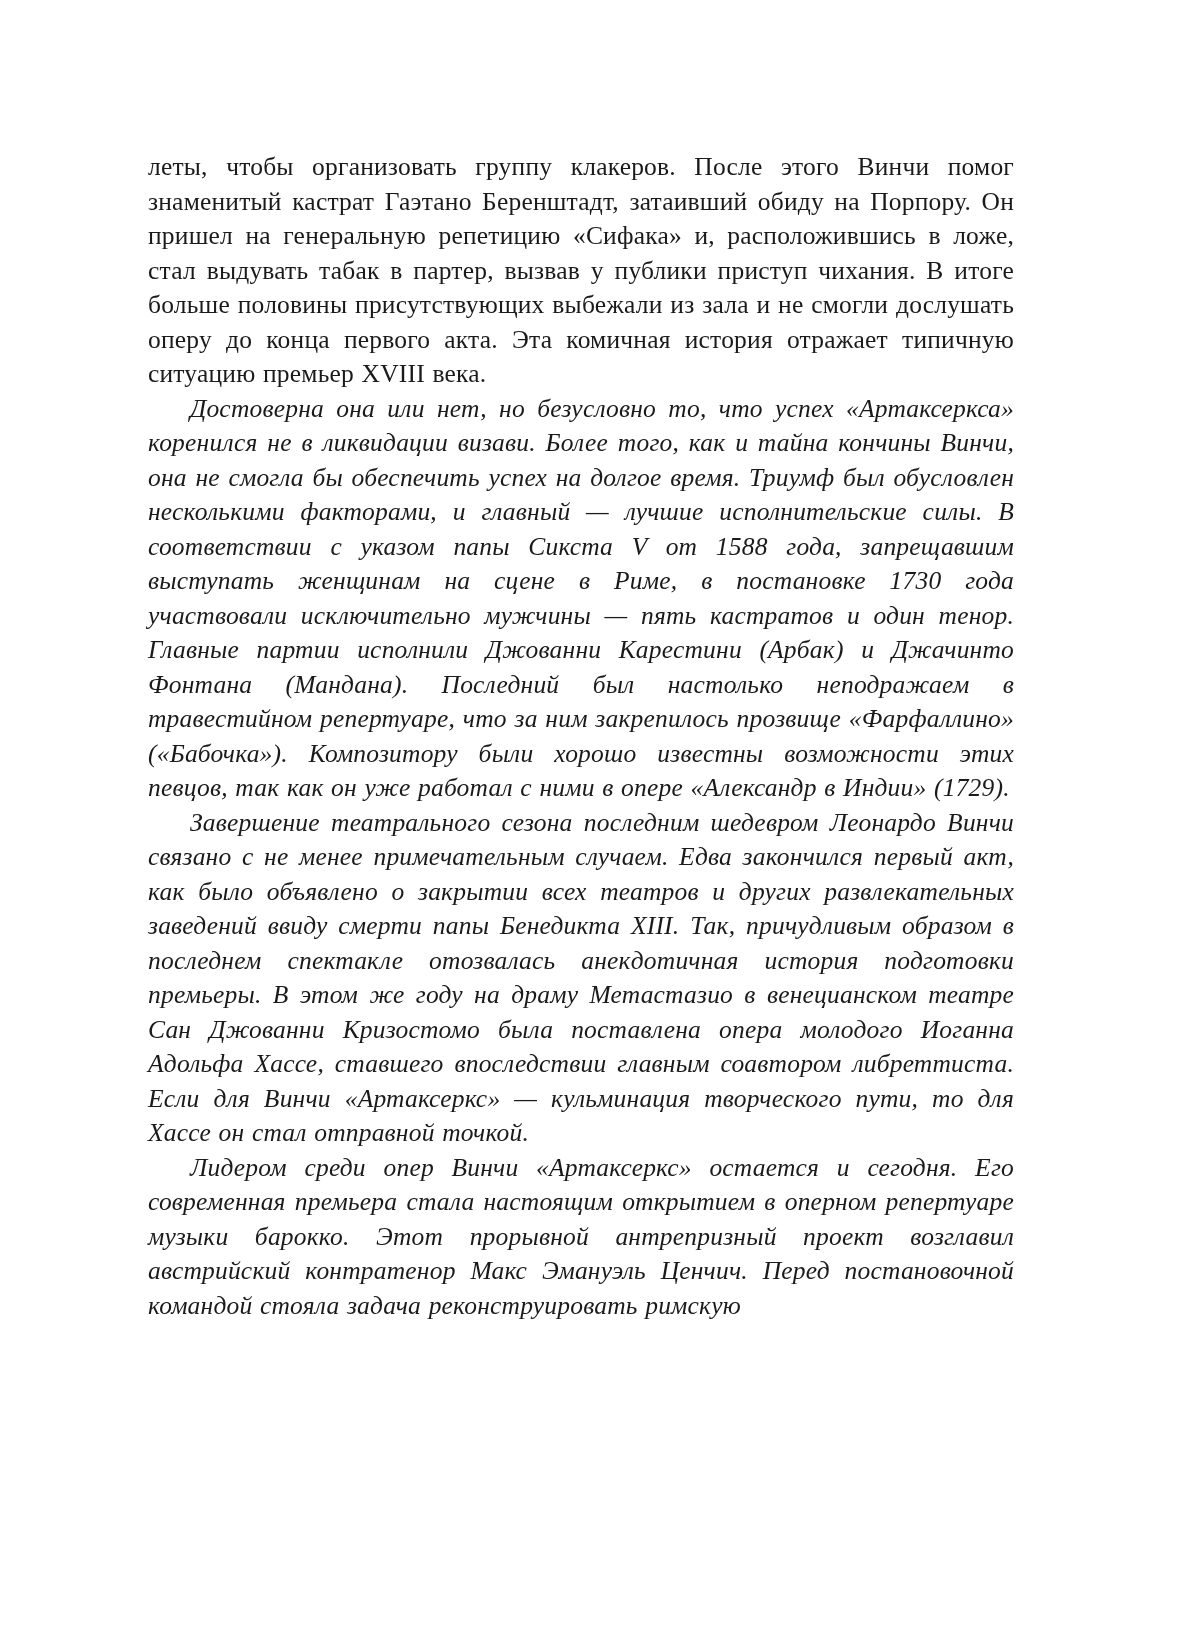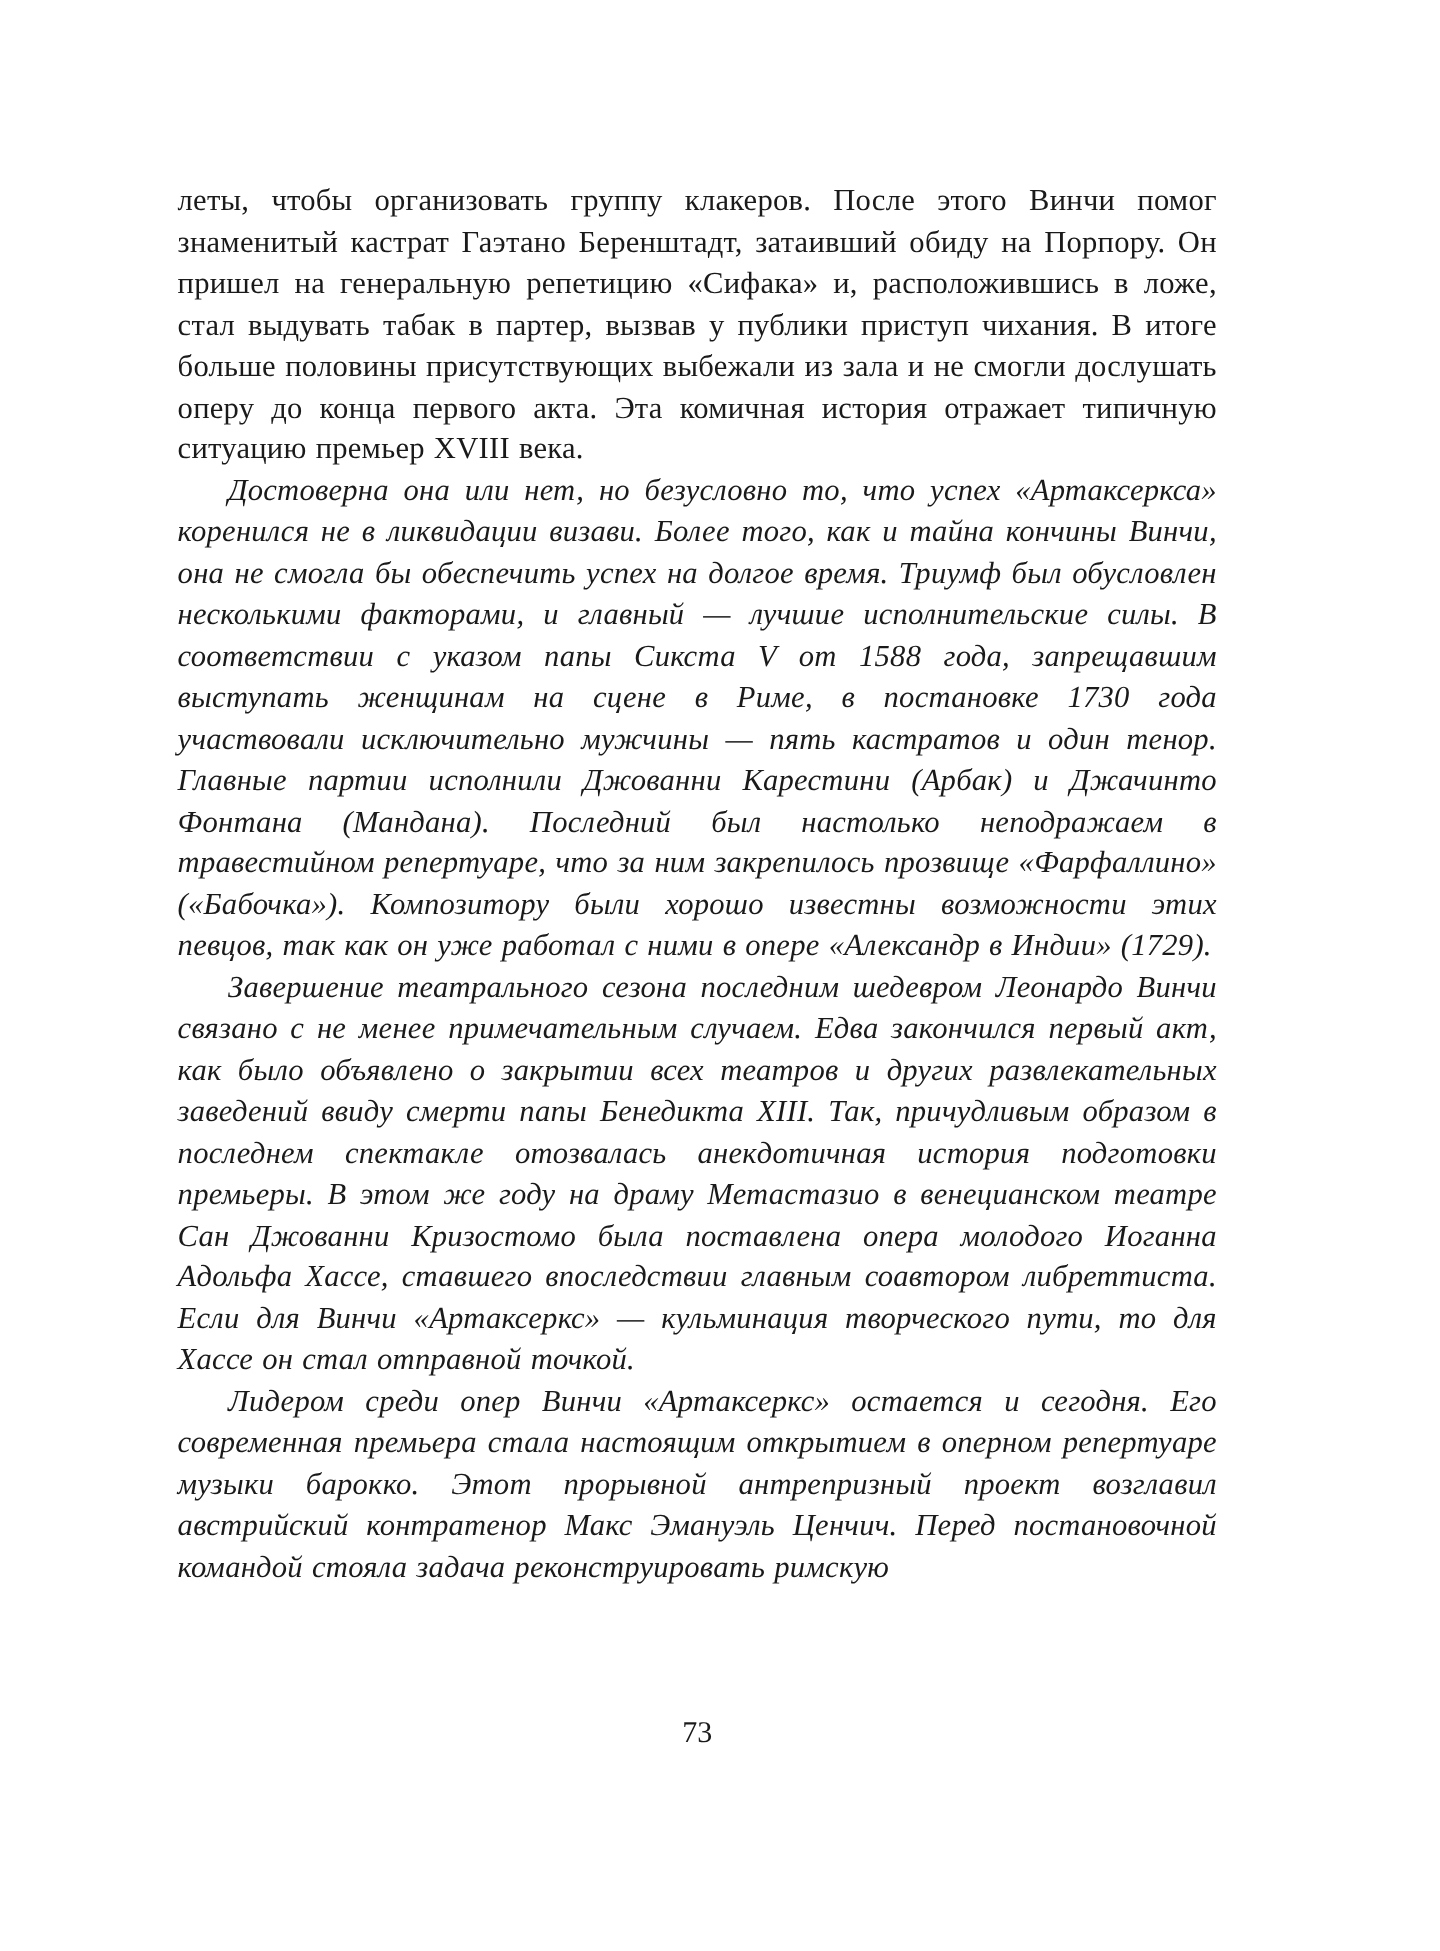--- a/index.html
+++ b/index.html
@@ -43,14 +43,13 @@
 </head>
 <body>
 
 <div class="page">
   <main class="text-block">
       <p class="">леты, чтобы организовать группу клакеров. После этого Винчи помог знаменитый кастрат Гаэтано Беренштадт, затаивший обиду на Порпору. Он пришел на генеральную репетицию «Сифака» и, расположившись в ложе, стал выдувать табак в партер, вызвав у публики приступ чихания. В итоге больше половины присутствующих выбежали из зала и не смогли дослушать оперу до конца первого акта. Эта комичная история отражает типичную ситуацию премьер XVIII века.</p>
       <p class="indent">Достоверна она или нет, но безусловно то, что успех «Артаксеркса» коренился не в ликвидации визави. Более того, как и тайна кончины Винчи, она не смогла бы обеспечить успех на долгое время. Триумф был обусловлен несколькими факторами, и главный — лучшие исполнительские силы. В соответствии с указом папы Сикста V от 1588 года, запрещавшим выступать женщинам на сцене в Риме, в постановке 1730 года участвовали исключительно мужчины — пять кастратов и один тенор. Главные партии исполнили Джованни Карестини (Арбак) и Джачинто Фонтана (Мандана). Последний был настолько неподражаем в травестийном репертуаре, что за ним закрепилось прозвище «Фарфаллино» («Бабочка»). Композитору были хорошо известны возможности этих певцов, так как он уже работал с ними в опере «Александр в Индии» (1729).</p>
       <p class="indent">Завершение театрального сезона последним шедевром Леонардо Винчи связано с не менее примечательным случаем. Едва закончился первый акт, как было объявлено о закрытии всех театров и других развлекательных заведений ввиду смерти папы Бенедикта XIII. Так, причудливым образом в последнем спектакле отозвалась анекдотичная история подготовки премьеры. В этом же году на драму Метастазио в венецианском театре Сан Джованни Кризостомо была поставлена опера молодого Иоганна Адольфа Хассе, ставшего впоследствии главным соавтором либреттиста. Если для Винчи «Артаксеркс» — кульминация творческого пути, то для Хассе он стал отправной точкой.</p>
       <p class="indent">Лидером среди опер Винчи «Артаксеркс» остается и сегодня. Его современная премьера стала настоящим открытием в оперном репертуаре музыки барокко. Этот прорывной антрепризный проект возглавил австрийский контратенор Макс Эмануэль Ценчич. Перед постановочной командой стояла задача реконструировать римскую</p>
     </main>
-  <div class="page-number">73</div>
 </div>
 
 </body></html>

